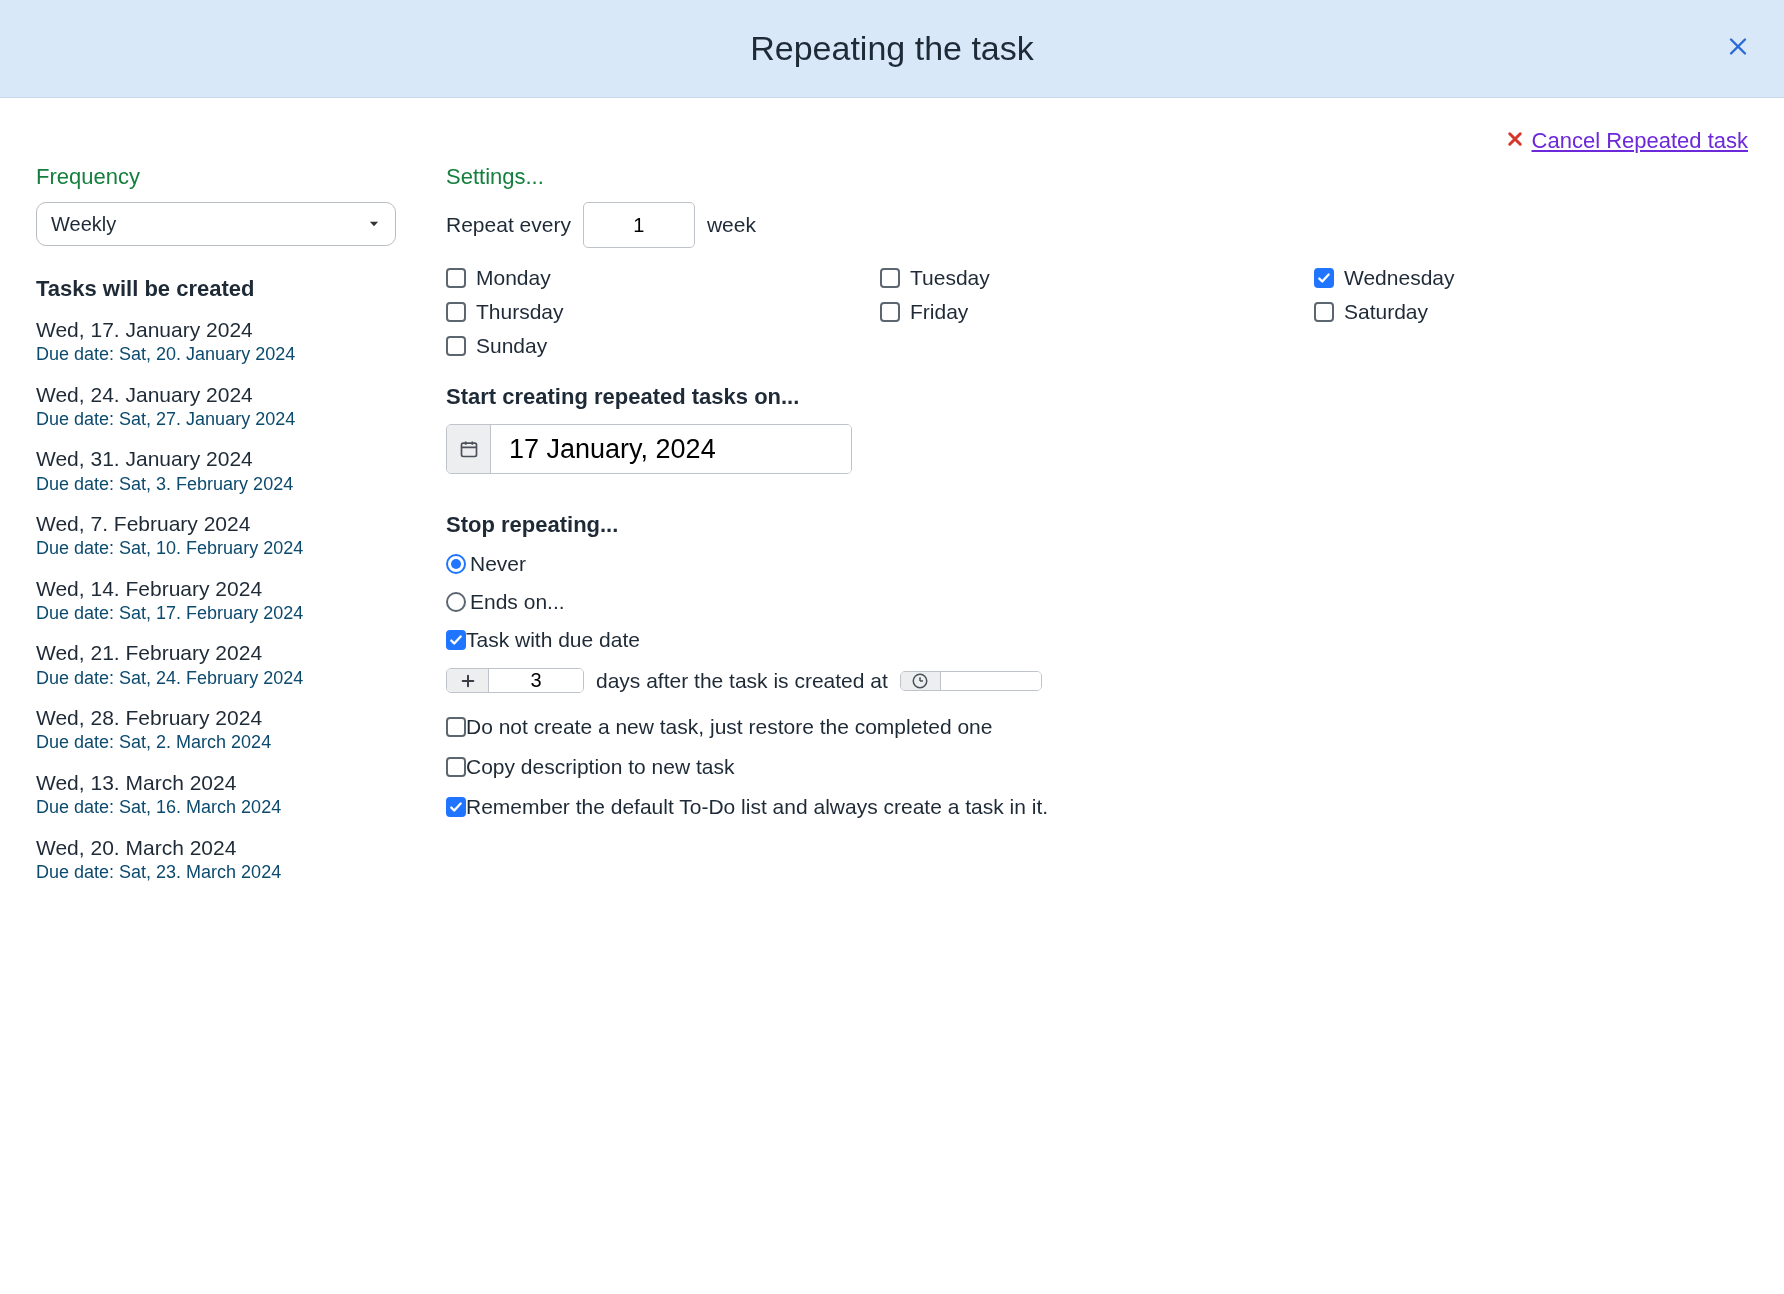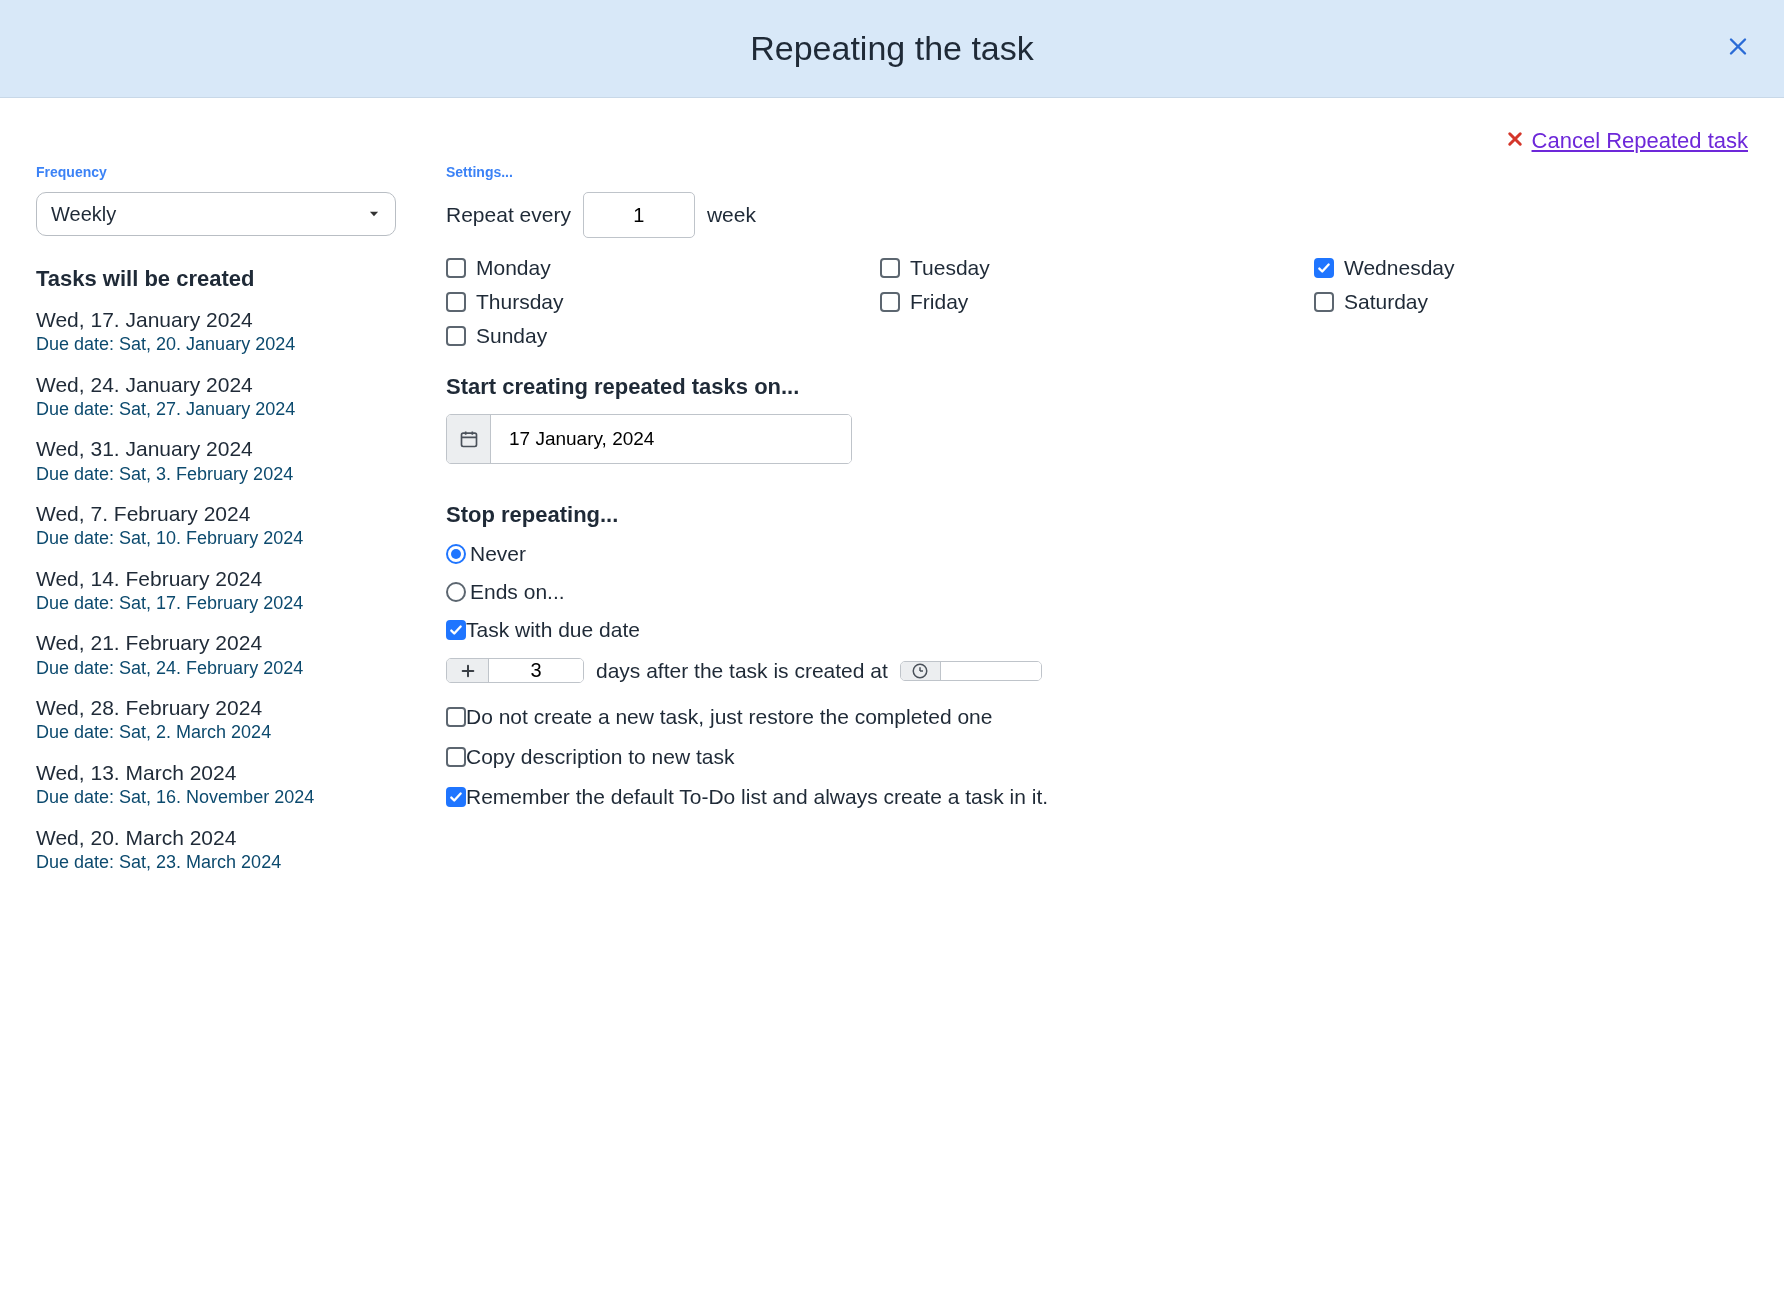--- a/index.html
+++ b/index.html
@@ -53,24 +53,24 @@
   }
   .left-col {
     flex: 0 0 400px;
     padding-right: 10px;
   }
   .right-col {
     flex: 1;
     padding-left: 10px;
   }
   .section-heading {
-    font-weight: 700;
-    font-size: 14px;
+    font-weight: 400;
+    font-size: 22px;
     margin-bottom: 12px;
-    color: #3b82f6;
+    color: #15803d;
   }
   .select-wrap {
     position: relative;
     margin-bottom: 30px;
   }
   .select-input {
     width: 360px;
     height: 44px;
     border: 1px solid #b9bec4;
     border-radius: 10px;
@@ -168,21 +168,21 @@
     display: flex;
     align-items: center;
     justify-content: center;
     color: #4a515a;
   }
   .date-input {
     height: 48px;
     width: 360px;
     border: none;
     padding: 0 18px;
-    font-size: 19px;
+    font-size: 27px;
     outline: none;
   }
 
   .radio-row {
     display: flex;
     align-items: center;
     gap: 4px;
     margin-bottom: 14px;
     font-size: 21px;
   }
@@ -328,21 +328,21 @@
         <div class="task-preview">
           <div class="task-preview-date">Wed, 21. February 2024</div>
           <div class="task-preview-due">Due date: Sat, 24. February 2024</div>
         </div>
         <div class="task-preview">
           <div class="task-preview-date">Wed, 28. February 2024</div>
           <div class="task-preview-due">Due date: Sat, 2. March 2024</div>
         </div>
         <div class="task-preview">
           <div class="task-preview-date">Wed, 13. March 2024</div>
-          <div class="task-preview-due">Due date: Sat, 16. November 2024</div>
+          <div class="task-preview-due">Due date: Sat, 16. March 2024</div>
         </div>
         <div class="task-preview">
           <div class="task-preview-date">Wed, 20. March 2024</div>
           <div class="task-preview-due">Due date: Sat, 23. March 2024</div>
         </div>
       </div>
   </div>
 
   <div class="right-col">
     <div class="section-heading">Settings...</div>

